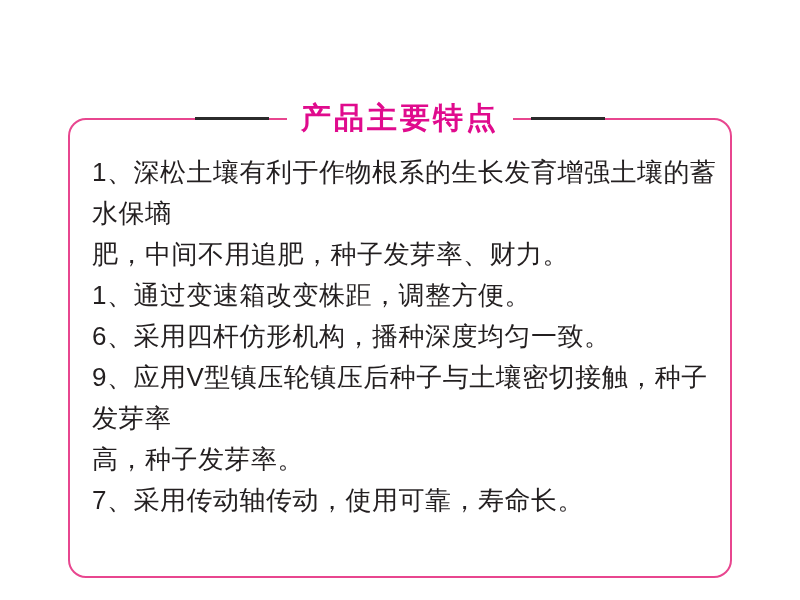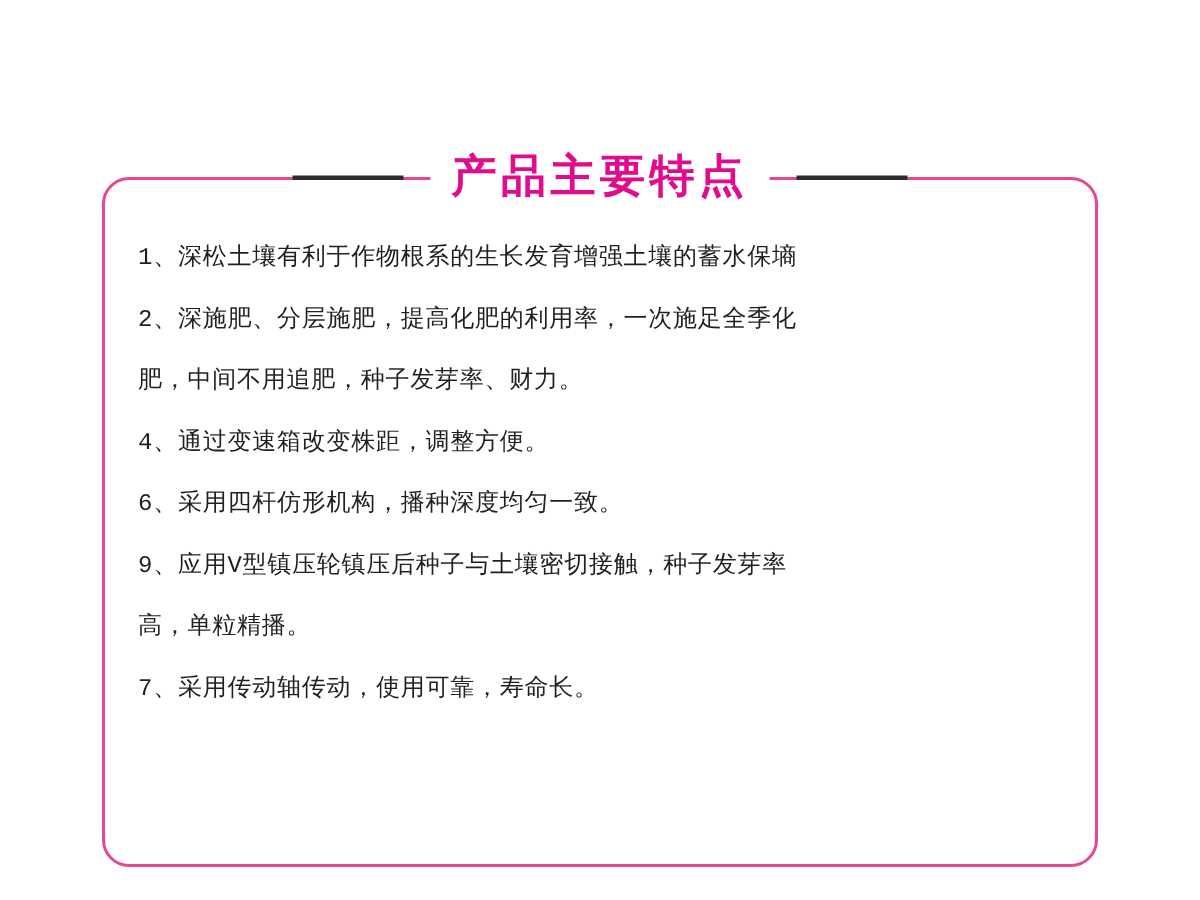--- a/index.html
+++ b/index.html
@@ -56,22 +56,22 @@
   .rule {
     width: 74px;
     height: 3px;
     background: #2b2b2b;
   }
   .body-text {
     position: absolute;
     left: 92px;
     top: 152px;
     width: 628px;
-    font-family: Liberation Mono, monospace;
-    font-size: 16px;
+    font-family: Liberation Sans, sans-serif;
+    font-size: 26px;
     line-height: 41px;
     color: #231f20;
     letter-spacing: 0.5px;
   }
   .line {
     white-space: pre-wrap;
   }
 </style>
 </head>
 <body>
@@ -81,22 +81,21 @@
   <div class="panel"></div>
 
   <div class="title-band">
     <span class="rule"></span>
     <span class="title-text">产品主要特点</span>
     <span class="rule"></span>
   </div>
 
   <div class="body-text">
     <div class="line">1、深松土壤有利于作物根系的生长发育增强土壤的蓄水保墒</div>
-    <div class="line">2、深施肥、分层施肥，提高化肥的利用率，一次施足全季化</div>
     <div class="line">肥，中间不用追肥，种子发芽率、财力。</div>
-    <div class="line">4、通过变速箱改变株距，调整方便。</div>
+    <div class="line">1、通过变速箱改变株距，调整方便。</div>
     <div class="line">6、采用四杆仿形机构，播种深度均匀一致。</div>
     <div class="line">9、应用V型镇压轮镇压后种子与土壤密切接触，种子发芽率</div>
-    <div class="line">高，单粒精播。</div>
+    <div class="line">高，种子发芽率。</div>
     <div class="line">7、采用传动轴传动，使用可靠，寿命长。</div>
   </div>
 
 </div>
 
 </body></html>

